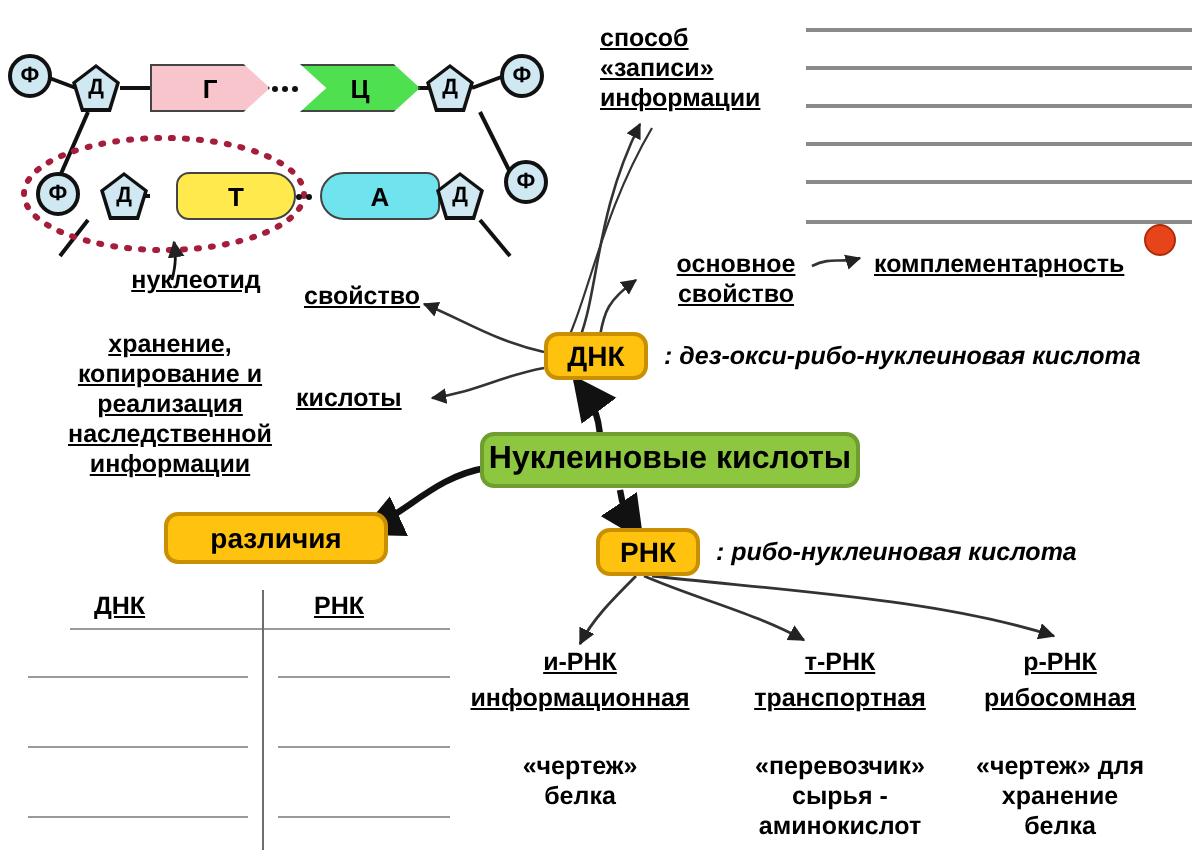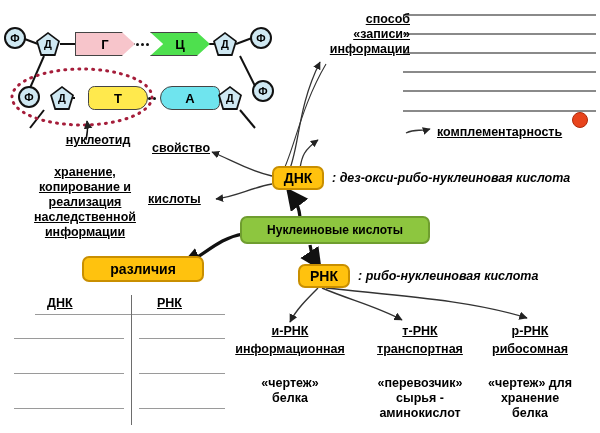--- a/index.html
+++ b/index.html
@@ -74,21 +74,21 @@
   
   .box{
     position:absolute;
     display:flex;align-items:center;justify-content:center;
     box-sizing:border-box;
     font-weight:bold;color:#000;
     border-radius:7px;
     z-index:5;
   }
   .box-yellow{background:#ffc20e;border:2px solid #c98f00;font-size:14px;}
-  .box-green{background:#8dc63f;border:2px solid #6f9d2f;font-size:12px;}
+  .box-green{background:#8dc63f;border:2px solid #6f9d2f;font-size:16px;}
 
   
   .lbl{
     position:absolute;
     font-size:12.5px;font-weight:bold;color:#000;
     line-height:15px;
     text-align:center;
     z-index:6;
     white-space:nowrap;
   }
@@ -222,26 +222,30 @@
     <span class="u">информации</span>
   </div>
 
   <div class="lbl" style="left:152px;top:141px;">
     <span class="u">свойство</span>
   </div>
   <div class="lbl" style="left:148px;top:192px;">
     <span class="u">кислоты</span>
   </div>
 
-  <div class="lbl" style="left:300px;top:12px;width:110px;text-align:right;">
+  <div class="lbl" style="left:300px;top:12px;width:110px;text-align:left;">
     <span class="u">способ</span><br>
     <span class="u">«записи»</span><br>
     <span class="u">информации</span>
   </div>
 
+  <div class="lbl" style="left:330px;top:125px;width:76px;text-align:center;">
+    <span class="u">основное</span><br>
+    <span class="u">свойство</span>
+  </div>
 
   <div class="lbl" style="left:437px;top:125px;">
     <span class="u">комплементарность</span>
   </div>
 
   <div class="dot-red" style="left:572px;top:112px;"></div>
 
   <div class="rule" style="left:403px;top:14px;width:193px;"></div>
   <div class="rule" style="left:403px;top:33px;width:193px;"></div>
   <div class="rule" style="left:403px;top:52px;width:193px;"></div>
@@ -252,21 +256,21 @@
   <div class="box box-yellow" style="left:272px;top:166px;width:52px;height:24px;">ДНК</div>
 
   <div class="ital" style="left:332px;top:171px;">: дез-окси-рибо-нуклеиновая кислота</div>
 
   <div class="box box-green" style="left:240px;top:216px;width:190px;height:28px;">Нуклеиновые кислоты</div>
 
   <div class="box box-yellow" style="left:298px;top:264px;width:52px;height:24px;">РНК</div>
 
   <div class="ital" style="left:358px;top:269px;">: рибо-нуклеиновая кислота</div>
 
-  <div class="box box-yellow" style="left:82px;top:256px;width:122px;height:26px;">различия</div>
+  <div class="box box-yellow" style="left:82px;top:256px;width:112px;height:26px;">различия</div>
 
   <div class="lbl" style="left:47px;top:296px;">
     <span class="u">ДНК</span>
   </div>
   <div class="lbl" style="left:157px;top:296px;">
     <span class="u">РНК</span>
   </div>
 
   <div class="rule-thin" style="left:35px;top:314px;width:190px;"></div>
   <div class="vline" style="left:131px;top:295px;height:130px;"></div>

